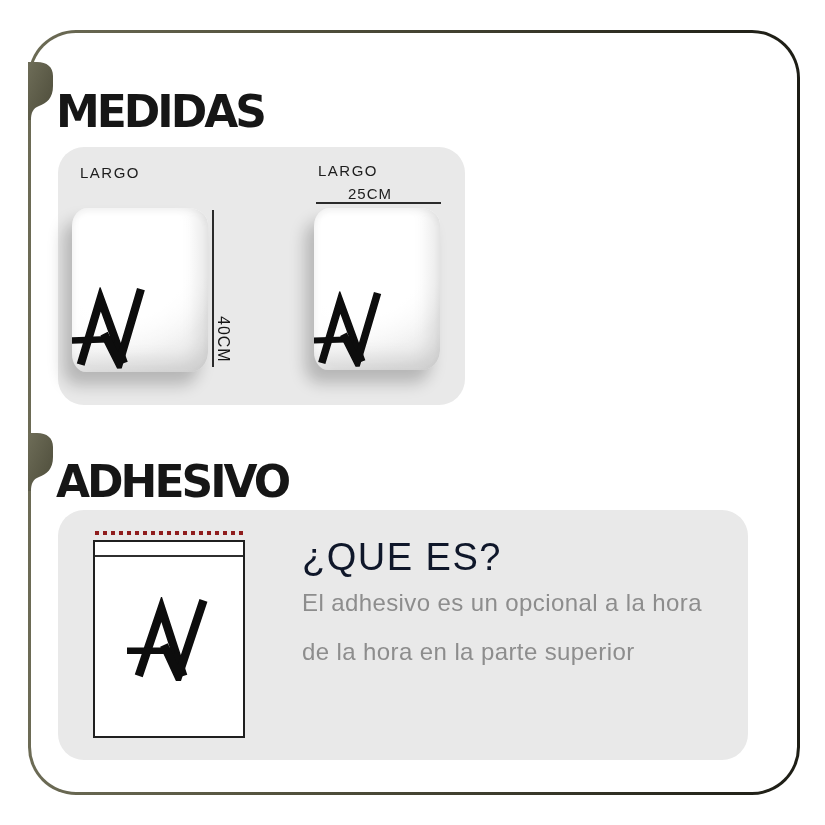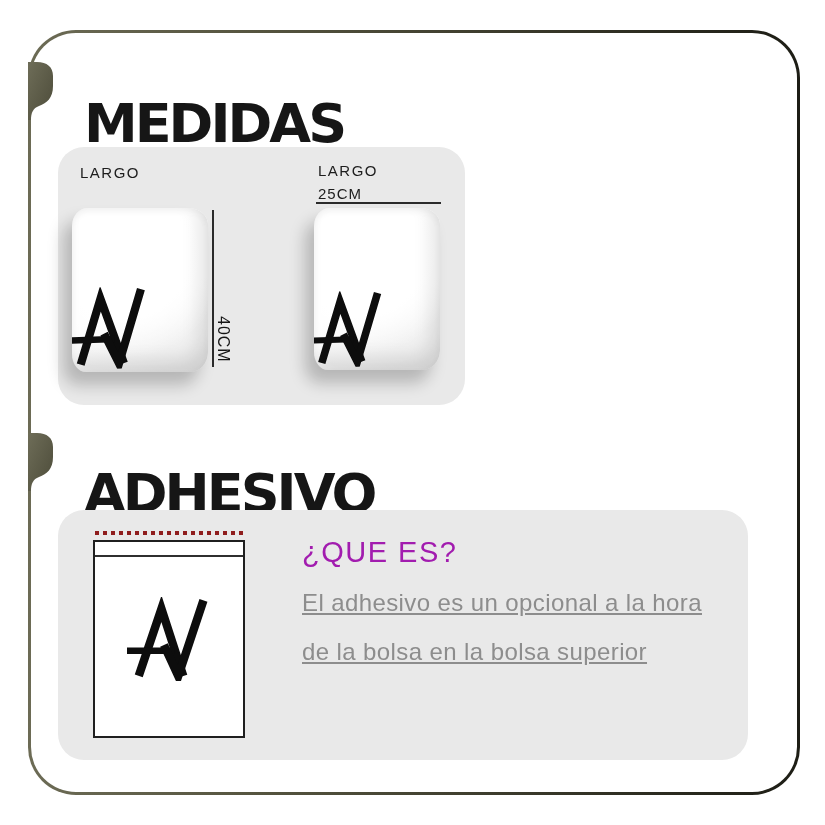--- a/index.html
+++ b/index.html
@@ -14,32 +14,32 @@
     background:linear-gradient(to right,#6c6b55 0%,#55543f 30%,#1d1d15 100%);
   }
   .frame-inner{
     position:absolute;left:3px;top:3px;right:3px;bottom:3px;
     border-radius:45px;background:#ffffff;
   }
   
   .tab{position:absolute;left:28px;width:27px;height:58px;z-index:5;}
   
   .section-title{
-    position:absolute;left:84px;
+    position:absolute;left:56px;
     font-family:"DejaVu Sans","Liberation Sans",sans-serif;
-    font-weight:900;font-size:54px;line-height:1.05;letter-spacing:-3px;
+    font-weight:900;font-size:44px;line-height:1.05;letter-spacing:-3px;
     color:#161616;white-space:nowrap;
   }
   
   .card{position:absolute;background:#e9e9e9;border-radius:26px;}
   .card-medidas{left:58px;top:147px;width:407px;height:258px;}
   .card-adhesivo{left:58px;top:510px;width:690px;height:250px;}
   
   .dim-label{position:absolute;font-size:15px;letter-spacing:1.5px;color:#1d1d1d;white-space:nowrap;}
-  .dim-value{position:absolute;font-size:15px;letter-spacing:1px;color:#1d1d1d;white-space:nowrap;}
+  .dim-value{position:absolute;font-size:15px;letter-spacing:1px;color:#1d1d1d;white-space:nowrap;margin-left:30px;}
   .vline{position:absolute;left:212px;top:210px;width:2px;height:157px;background:#2b2b2b;}
   .hline{position:absolute;left:316px;top:202px;width:125px;height:2px;background:#2b2b2b;}
   .dim-vertical{
     position:absolute;left:214px;top:316px;
     writing-mode:vertical-rl;font-size:16px;letter-spacing:1px;color:#141414;white-space:nowrap;
   }
   
   .bag{
     position:absolute;overflow:hidden;
     border-radius:16px 20px 18px 14px / 18px 16px 20px 18px;
@@ -67,25 +67,25 @@
     display:flex;align-items:center;justify-content:center;
   }
   .diagram-flap{
     position:absolute;left:0;top:0;width:100%;height:13px;
     border-bottom:2px solid #2f2f2f;
   }
   .diagram-bag .logo{width:84px;height:84px;}
   
   .question-heading{
     position:absolute;left:302px;top:536px;
-    font-size:29px;font-weight:500;letter-spacing:1.5px;color:#a21caf;white-space:nowrap;
+    font-size:38px;font-weight:500;letter-spacing:1.5px;color:#0f172a;white-space:nowrap;
   }
   .description{
     position:absolute;left:302px;top:578px;width:440px;
-    font-size:24px;letter-spacing:0.4px;color:#8d8d8d;text-decoration:underline;
+    font-size:24px;letter-spacing:0.4px;color:#8d8d8d;
   }
   .description .line{line-height:49px;white-space:nowrap;}
 </style>
 </head>
 <body>
 
 <div class="frame">
   <div class="frame-inner"></div>
 </div>
 
@@ -148,14 +148,14 @@
       <path d="M0 64 L57 64" stroke-width="8"></path>
       <path d="M44 57 L61 94 L91 4" stroke-width="10"></path>
     </g>
   </svg>
 </div>
 
 <div class="question-heading">¿QUE ES?</div>
 
 <div class="description">
   <div class="line">El adhesivo es un opcional a la hora</div>
-  <div class="line">de la bolsa en la bolsa superior</div>
+  <div class="line">de la hora en la parte superior</div>
 </div>
 
 </body></html>

